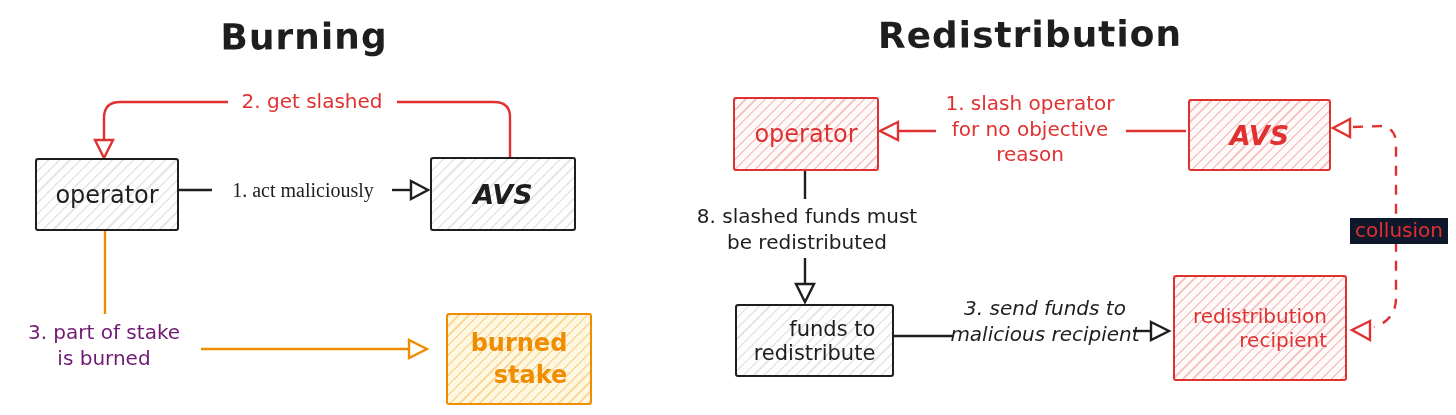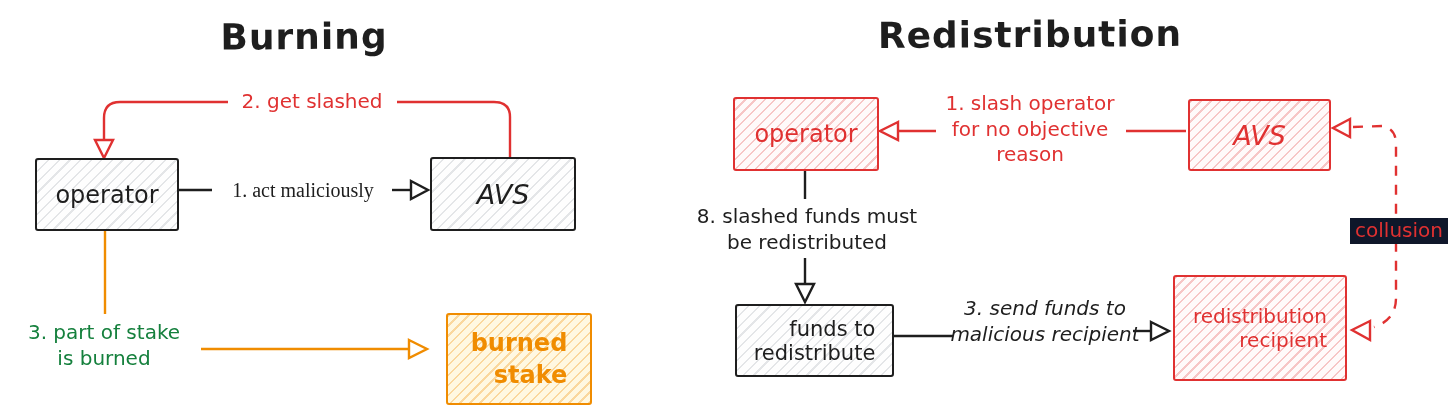--- a/index.html
+++ b/index.html
@@ -24,22 +24,22 @@
     background-image:repeating-linear-gradient(135deg,rgba(224,49,49,0.26) 0px,rgba(224,49,49,0.26) 1.6px,transparent 1.6px,transparent 7px);
   }
   .box.orange{
     border-color:#f08c00;color:#f08c00;
     background-color:#fff8e1;
     background-image:repeating-linear-gradient(135deg,rgba(240,140,0,0.30) 0px,rgba(240,140,0,0.30) 1.6px,transparent 1.6px,transparent 7px);
     font-weight:600;
   }
   .edge-label{font-size:20px;font-weight:500;}
   .red-t{color:#e03131;}
-  .orange-t{color:#15803d;text-align:center;}
-  .avs-text{font-style:italic;font-weight:400;font-size:27px;}
+  .orange-t{color:#701a75;text-align:center;}
+  .avs-text{font-style:italic;font-weight:700;font-size:27px;}
   .bgwhite{background:#0f172a;}
 </style>
 </head>
 <body>
 
 <div class="canvas">
 
   <svg class="edges" viewBox="0 0 1456 415">
 
     <g stroke="#1e1e1e" stroke-width="2.4" fill="none">

